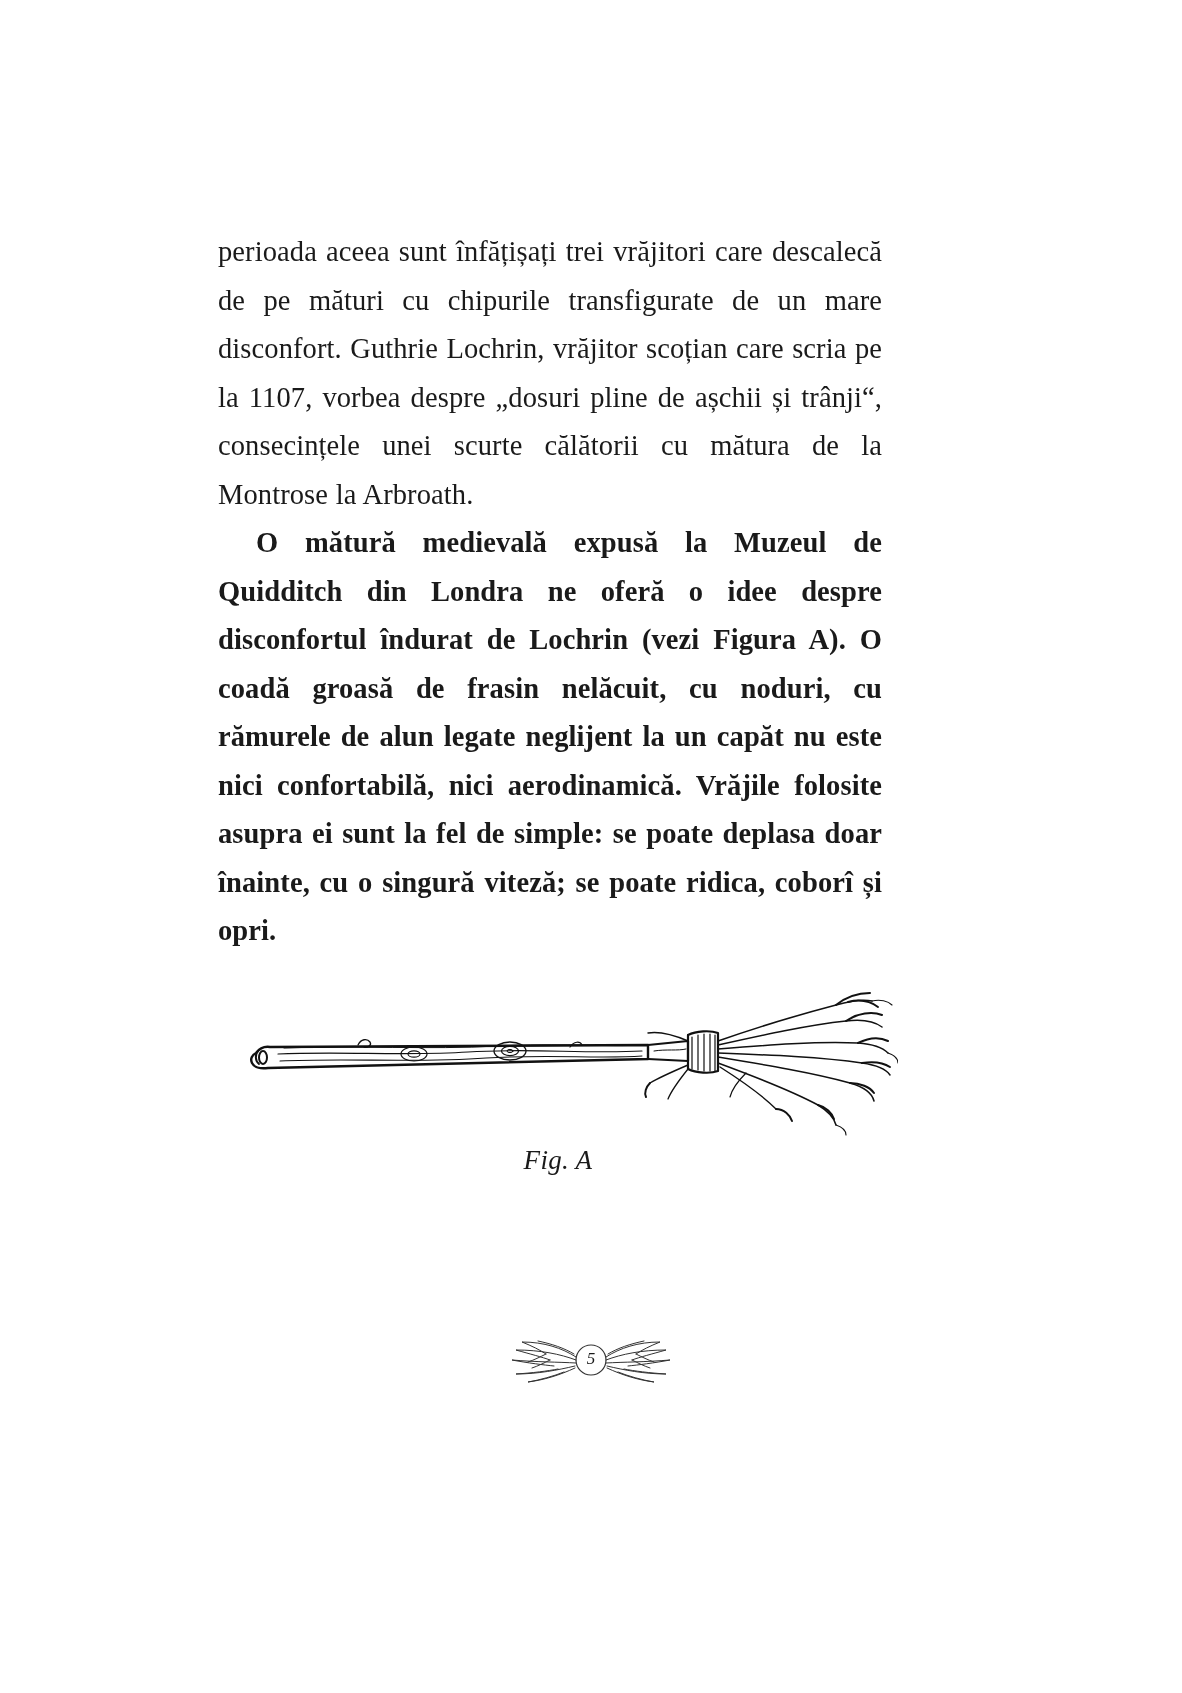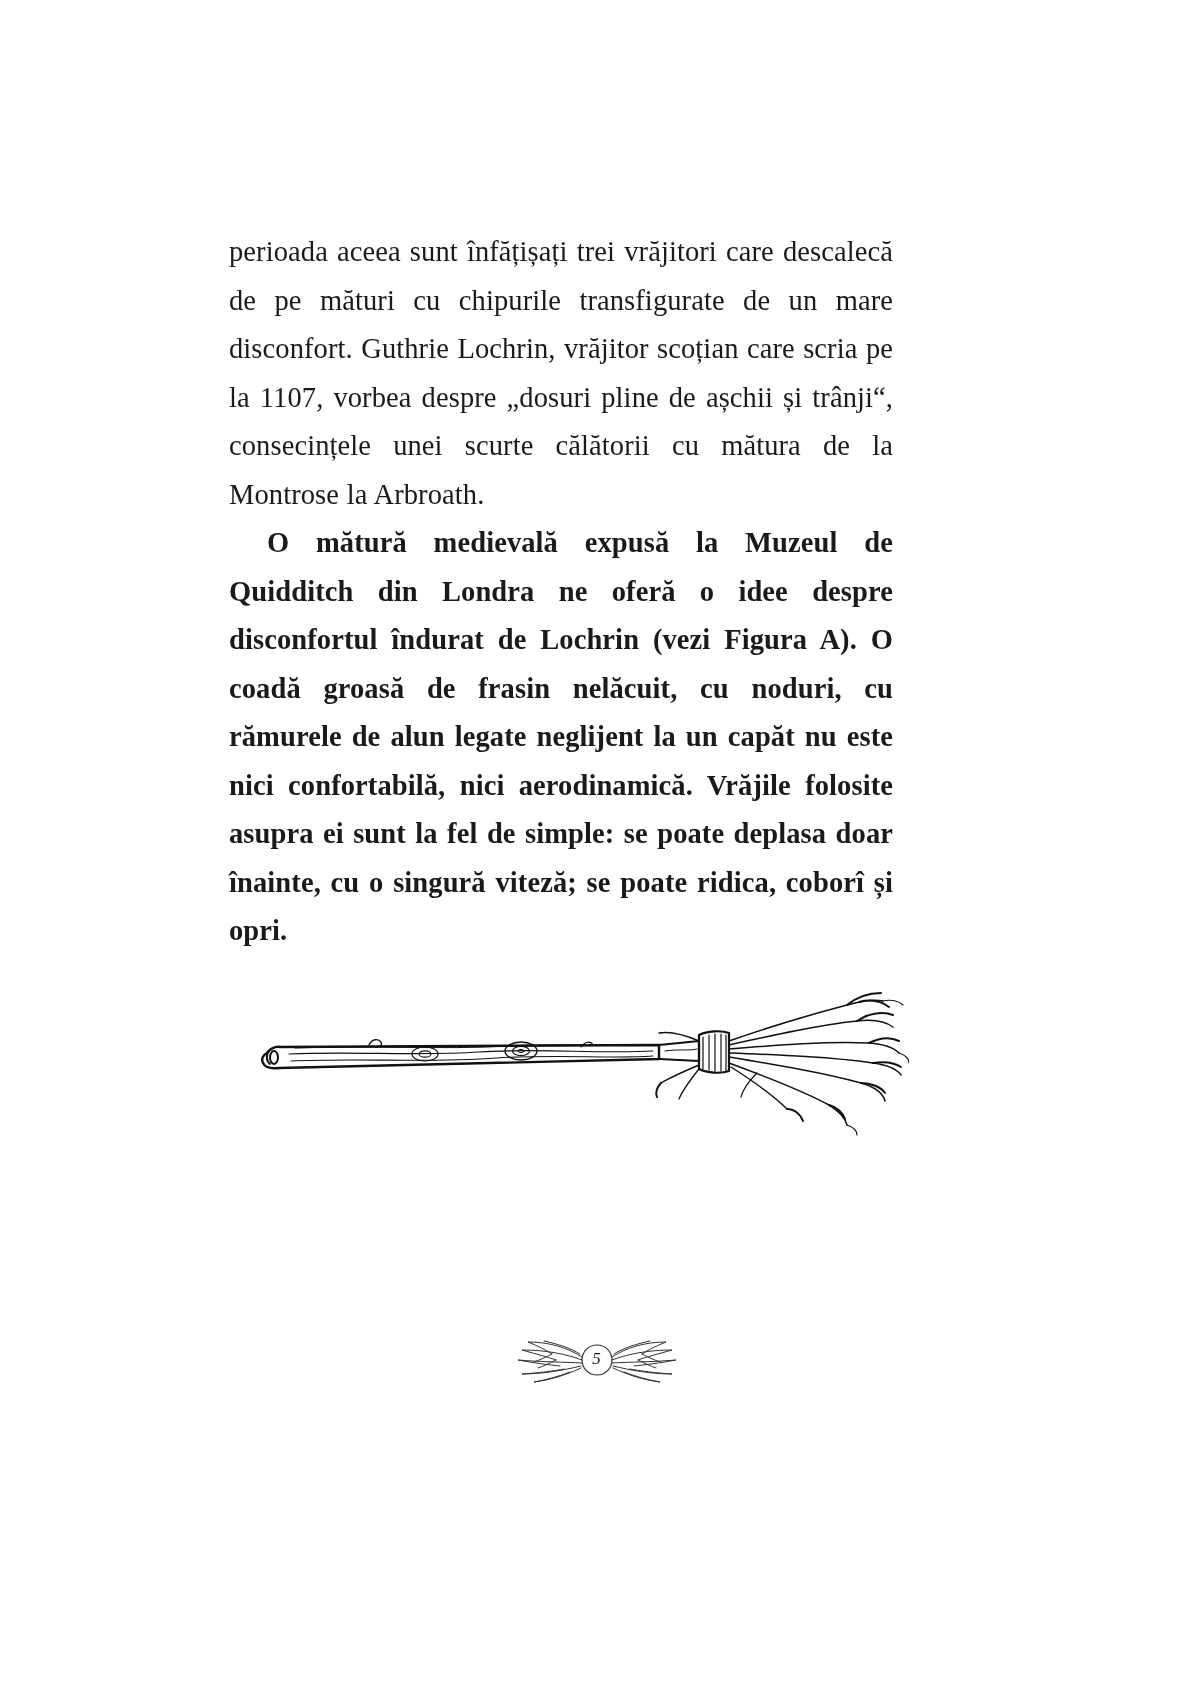--- a/index.html
+++ b/index.html
@@ -11,21 +11,20 @@
     width: 1182px;
     height: 1693px;
     position: relative;
     font-family: "Liberation Serif", serif;
     color: #1a1a1a;
     overflow: hidden;
   }
   .page {
     position: absolute;
     inset: 0;
-    margin-left: 11px;
   }
   .text-block {
     position: absolute;
     left: 218px;
     top: 228px;
     width: 664px;
   }
   .para {
     margin: 0;
     font-size: 28.5px;
@@ -152,20 +151,21 @@
         <path d="M470 84 C462 94 454 104 450 114" stroke-width="1.3"></path>
 
         <path d="M654 16 C662 14 670 16 674 20" stroke-width="1.1"></path>
         <path d="M670 68 C676 70 680 74 680 78" stroke-width="1.1"></path>
         <path d="M618 140 C624 142 628 146 628 150" stroke-width="1.1"></path>
         <path d="M528 88 C520 96 514 104 512 112" stroke-width="1.2"></path>
       </g>
     </svg>
   </div>
 
+  <div class="fig-caption">Fig. A</div>
 
   <div class="footer">
     <div class="footer-inner">
       <svg width="210" height="60" viewBox="0 0 210 60" xmlns="http://www.w3.org/2000/svg">
         <g fill="none" stroke="#333333" stroke-width="1" stroke-linecap="round">
 
           <circle cx="105" cy="30" r="15" stroke-width="1.2"></circle>
 
           <path d="M90 27 C76 18 58 12 36 12 C46 16 54 20 60 24"></path>
           <path d="M90 30 C74 24 54 20 30 20 C44 24 56 27 64 30"></path>

